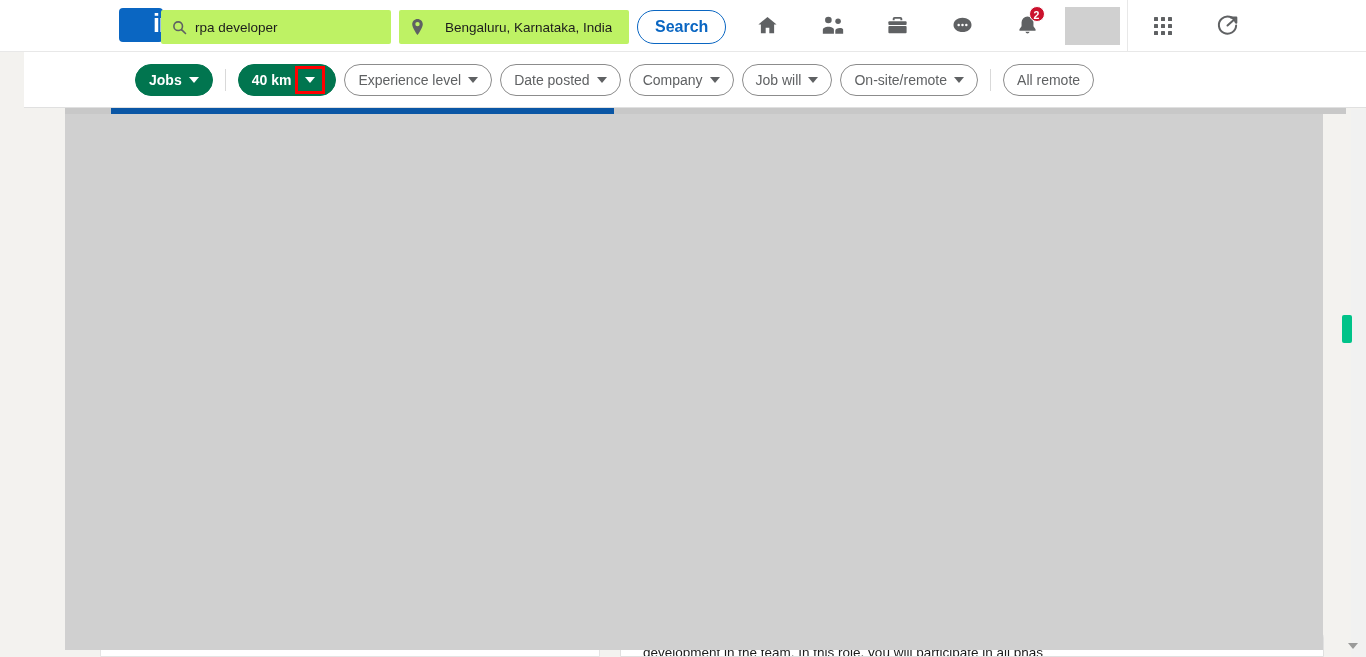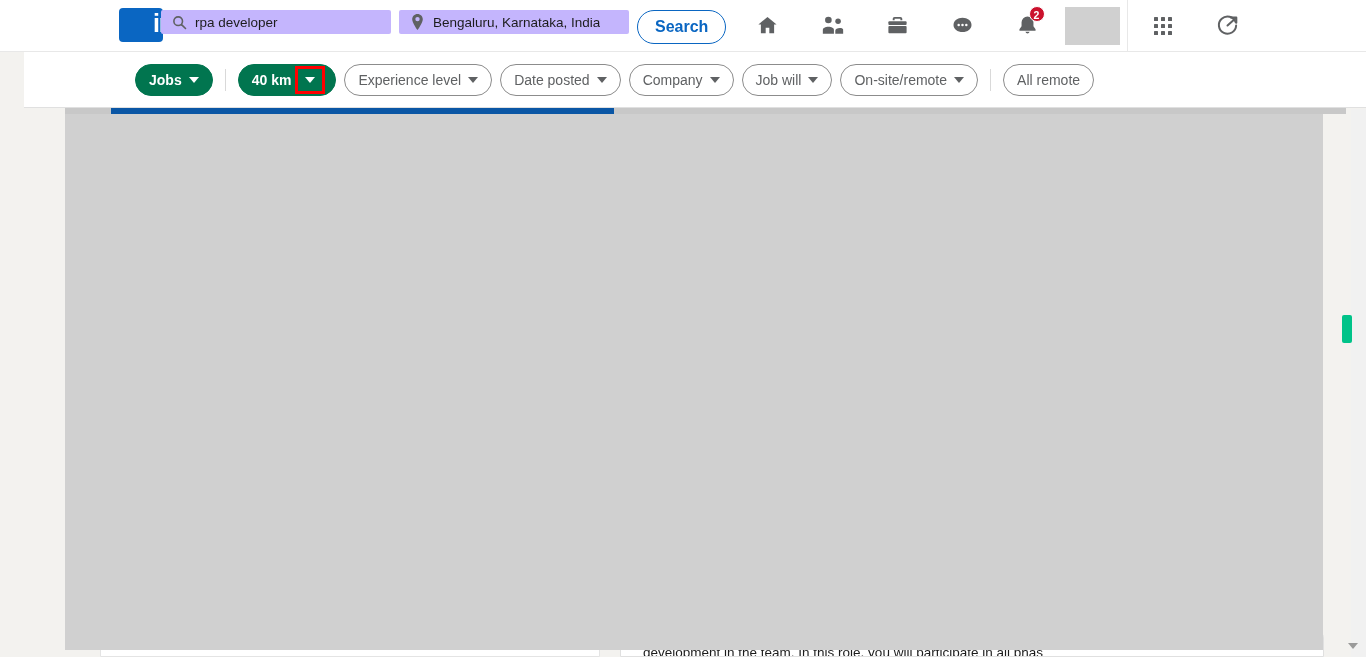--- a/index.html
+++ b/index.html
@@ -43,30 +43,30 @@
     font-size: 25px;
     font-weight: bold;
     line-height: 1;
     letter-spacing: -1px;
     padding-bottom: 3px;
   }
 
   
   .search-field {
     position: absolute;
-    height: 24px;
-    background: #c4b5fd;
+    height: 34px;
+    background: #bef264;
     border-radius: 2px;
     display: flex;
     align-items: center;
     padding: 0 10px;
     cursor: text;
   }
   .search-field.keywords { left: 161px; top: 10px; width: 230px; }
-  .search-field.location { left: 399px; top: 10px; width: 230px; }
+  .search-field.location { left: 399px; top: 10px; width: 230px; gap: 12px; }
 
   .search-field .field-icon {
     flex: 0 0 auto;
     width: 16px; height: 16px;
     margin-right: 8px;
     display: flex;
     align-items: center;
     justify-content: center;
     color: #5f6163;
   }

